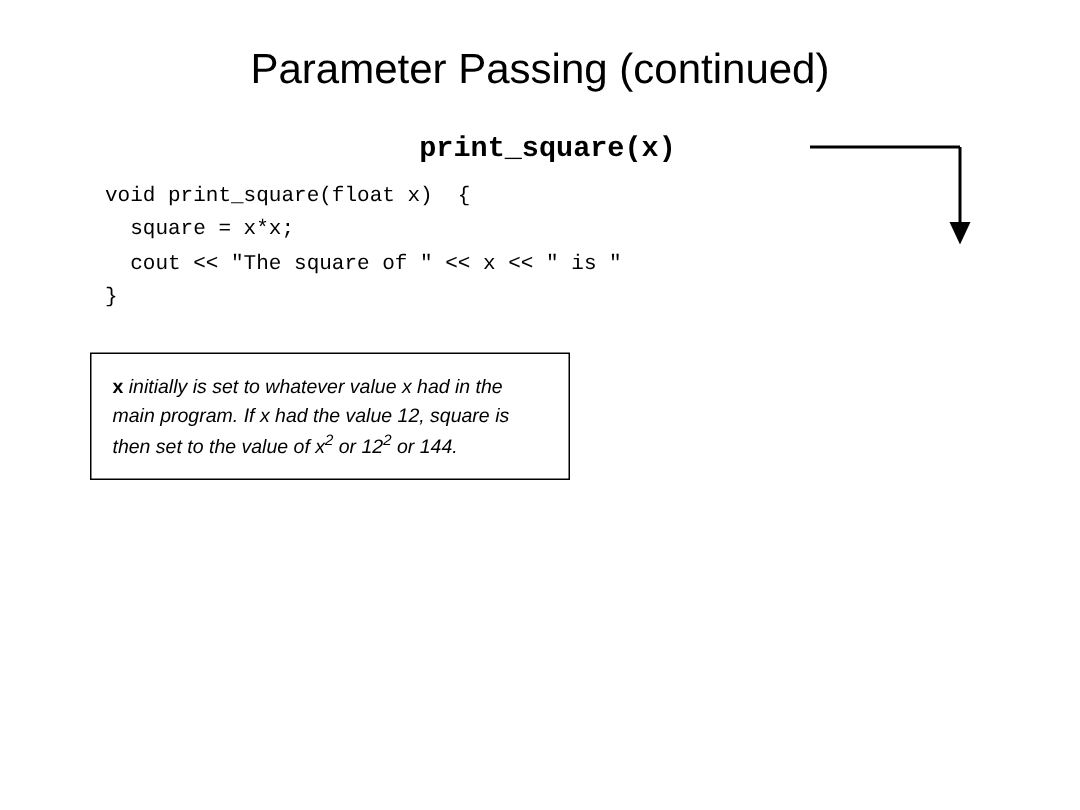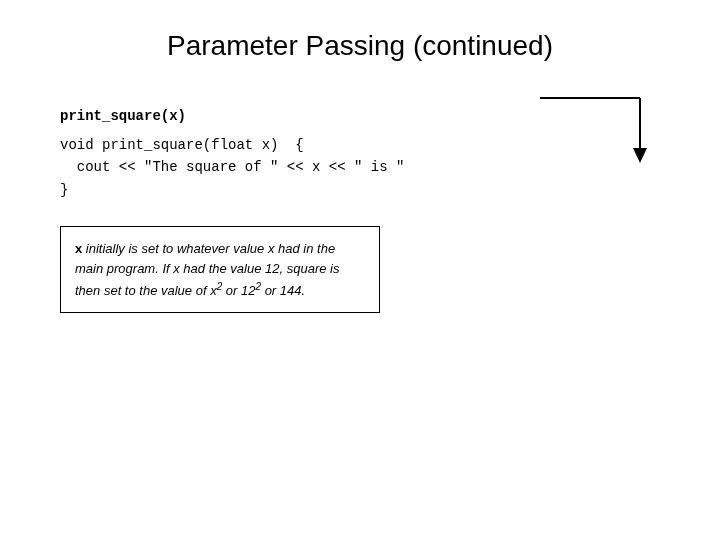--- a/index.html
+++ b/index.html
@@ -15,39 +15,40 @@
       width: 720px;
       height: 540px;
       padding: 30px 50px;
       position: relative;
     }
 
     .title {
       font-size: 28px;
       font-weight: normal;
       text-align: center;
-      margin-bottom: 46px;
+      margin-bottom: 26px;
       color: #000;
     }
 
     .function-label {
       font-family: 'Courier New', monospace;
-      font-size: 14px;
+      font-size: 19px;
       font-weight: bold;
       margin-bottom: 10px;
       margin-left: 10px;
       color: #000;
+      text-align: center;
     }
 
     .code-block {
       font-family: 'Courier New', monospace;
       font-size: 14px;
       line-height: 1.6;
       color: #000;
-      margin-left: 10px;
+      margin-left: 20px;
       margin-bottom: 25px;
     }
 
     .info-box {
       border: 1px solid #000;
       padding: 12px 14px;
       max-width: 320px;
       margin-left: 10px;
       margin-top: 10px;
     }
@@ -89,20 +90,21 @@
 
     <path d="M 100 10 L 100 65" stroke="#000" stroke-width="2" fill="none"></path>
 
     <polygon points="93,60 107,60 100,75" fill="#000"></polygon>
   </svg>
 
   <div class="function-label">print_square(x)</div>
 
   <div class="code-block">
     <div>void print_square(float x)&nbsp;&nbsp;{</div>
+    <div>&nbsp;&nbsp;square = x*x;</div>
     <div>&nbsp;&nbsp;cout &lt;&lt; "The square of " &lt;&lt; x &lt;&lt; " is "</div>
     <div>}</div>
   </div>
 
   <div class="info-box">
     <p>
       <span class="x-label">x</span><em> initially is set to whatever value x had in the main program. If x had the value 12, square is then set to the value of x<sup>2</sup> or 12<sup>2</sup> or 144.</em>
     </p>
   </div>
 

